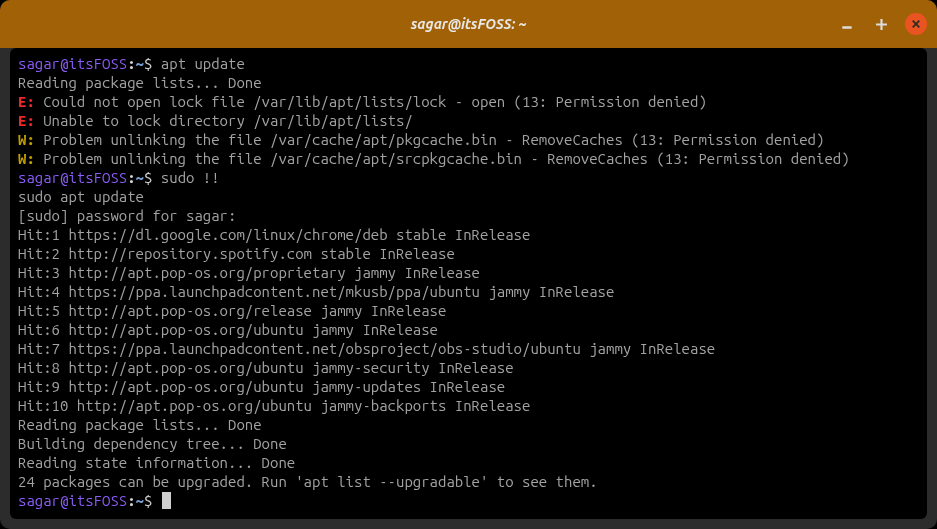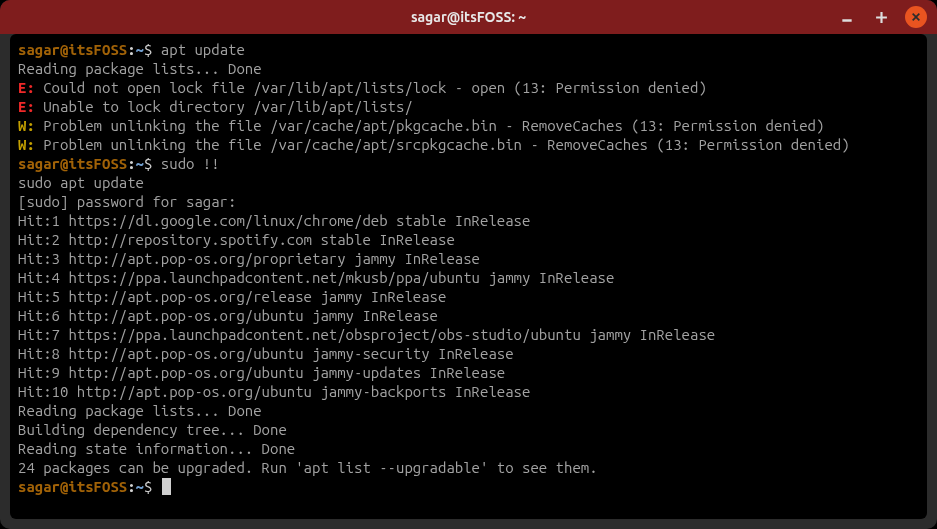--- a/index.html
+++ b/index.html
@@ -17,27 +17,28 @@
     .window {
       width: 937px;
       height: 529px;
       background: #2c2c2c;
       border-radius: 10px;
       overflow: hidden;
       display: flex;
       flex-direction: column;
     }
     .titlebar {
-      height: 34px;
-      background: #7f1d1d;
+      height: 48px;
+      background: #a16207;
       display: flex;
       align-items: center;
       justify-content: center;
       position: relative;
       flex-shrink: 0;
+      font-style: italic;
     }
     .title {
       color: #e8e8e8;
       font-size: 14px;
       font-weight: bold;
       font-family: 'Ubuntu', 'Cantarell', sans-serif;
     }
     .window-controls {
       position: absolute;
       right: 10px;
@@ -74,21 +75,21 @@
       background: #000000;
       margin: 0 10px 10px 10px;
       border-radius: 6px;
       padding: 6px 8px;
       font-size: 15px;
       line-height: 19px;
       color: #d0d0d0;
       overflow: hidden;
       white-space: pre;
     }
-    .prompt-user { color: #a16207; font-weight: bold; }
+    .prompt-user { color: #8b5cf6; font-weight: normal; }
     .prompt-colon { color: #d0d0d0; font-weight: bold; }
     .prompt-path { color: #729fcf; font-weight: bold; }
     .prompt-dollar { color: #d0d0d0; }
     .err { color: #ef2929; font-weight: bold; }
     .warn { color: #c4a000; font-weight: bold; }
     .txt { color: #a3a3a3; }
     .line { display: block; }
     .cursor {
       display: inline-block;
       width: 9px;

